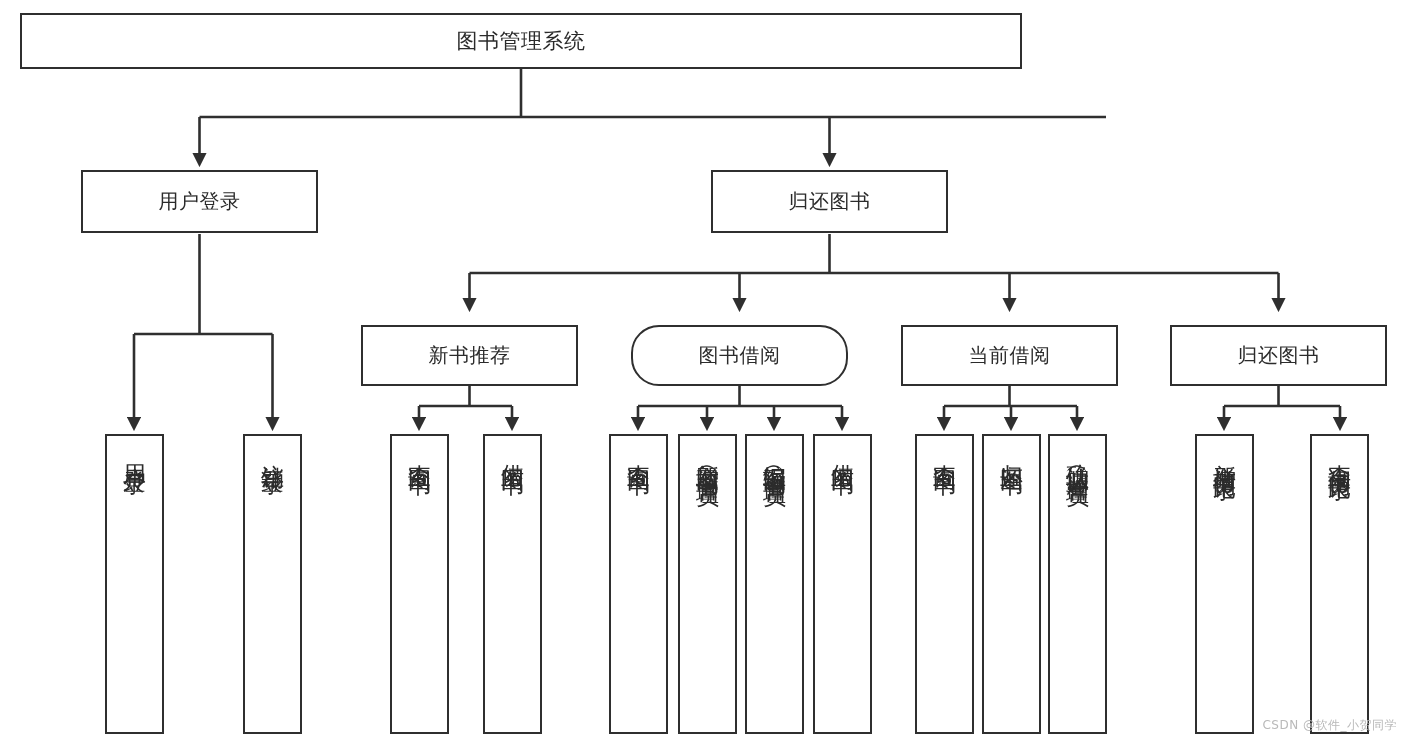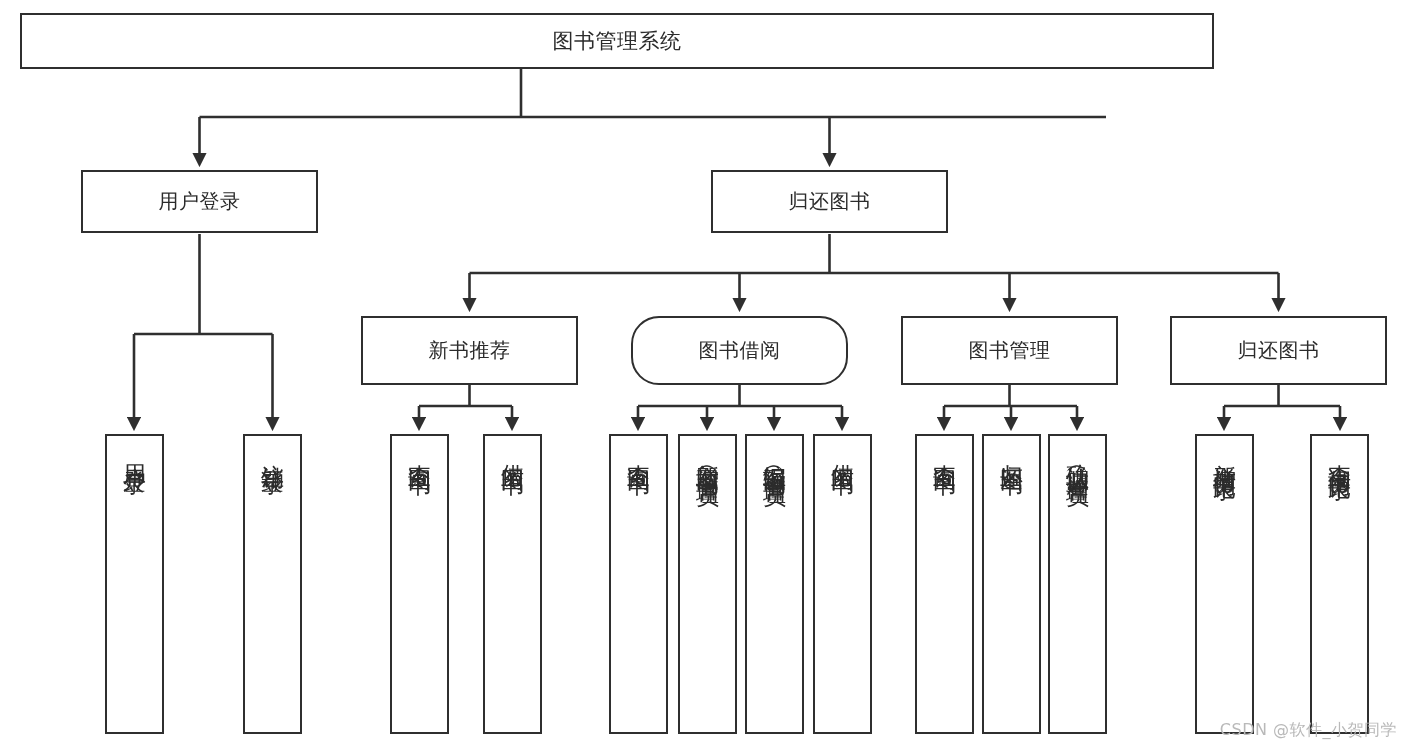--- a/index.html
+++ b/index.html
@@ -40,38 +40,38 @@
     display: block;
     text-align: center;
     line-height: 1.18;
     letter-spacing: 0.5px;
     white-space: nowrap;
   }
   
   .node.root {
     left: 20px;
     top: 13px;
-    width: 1194px;
+    width: 1002px;
     height: 56px;
   }
   .node.root .node-label { font-size: 21px; }
 
   
   .node.lvl2 {
     width: 237px;
     height: 63px;
     top: 170px;
   }
   .node.lvl2 .node-label { font-size: 20px; }
 
   
   .node.lvl3 {
     width: 217px;
-    height: 69px;
-    top: 316px;
+    height: 61px;
+    top: 325px;
     align-items: center;
   }
   .node.lvl3 .node-label { font-size: 20px; }
 
   
   .node.leaf {
     width: 59px;
     top: 434px;
     height: 300px;
     align-items: flex-start;
@@ -82,22 +82,22 @@
     text-orientation: upright;
     font-size: 23px;
     line-height: 1.0;
     letter-spacing: 3px;
     white-space: nowrap;
   }
 
   .watermark {
     position: absolute;
     right: 8px;
-    bottom: 6px;
-    font-size: 16px;
+    bottom: 13px;
+    font-size: 12px;
     color: #b9b9b9;
     letter-spacing: 0.5px;
     white-space: nowrap;
     user-select: none;
   }
 </style>
 </head>
 <body>
 
 <div id="diagram-root">
@@ -163,21 +163,21 @@
     <span class="node-label">归还图书</span>
   </div>
 
   <div class="node lvl3" style="left:361px;">
     <span class="node-label">新书推荐</span>
   </div>
   <div class="node lvl3" style="left:631px;border-radius:28px;">
     <span class="node-label">图书借阅</span>
   </div>
   <div class="node lvl3" style="left:901px;">
-    <span class="node-label">图书管理</span>
+    <span class="node-label">当前借阅</span>
   </div>
   <div class="node lvl3" style="left:1170px;">
     <span class="node-label">归还图书</span>
   </div>
 
   <div class="node leaf" style="left:105px;">
     <span class="node-label">用户登录</span>
   </div>
   <div class="node leaf" style="left:243px;">
     <span class="node-label">注销登录</span>

